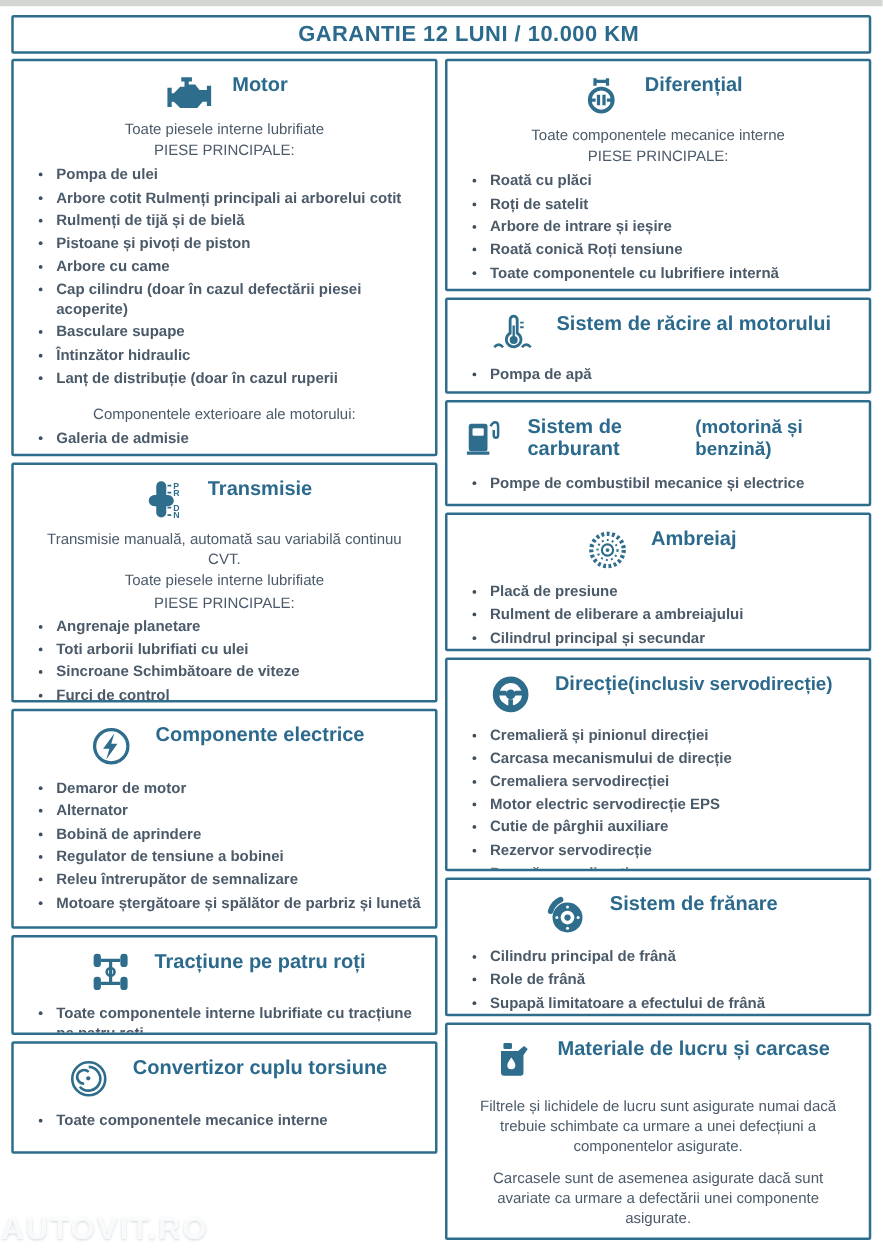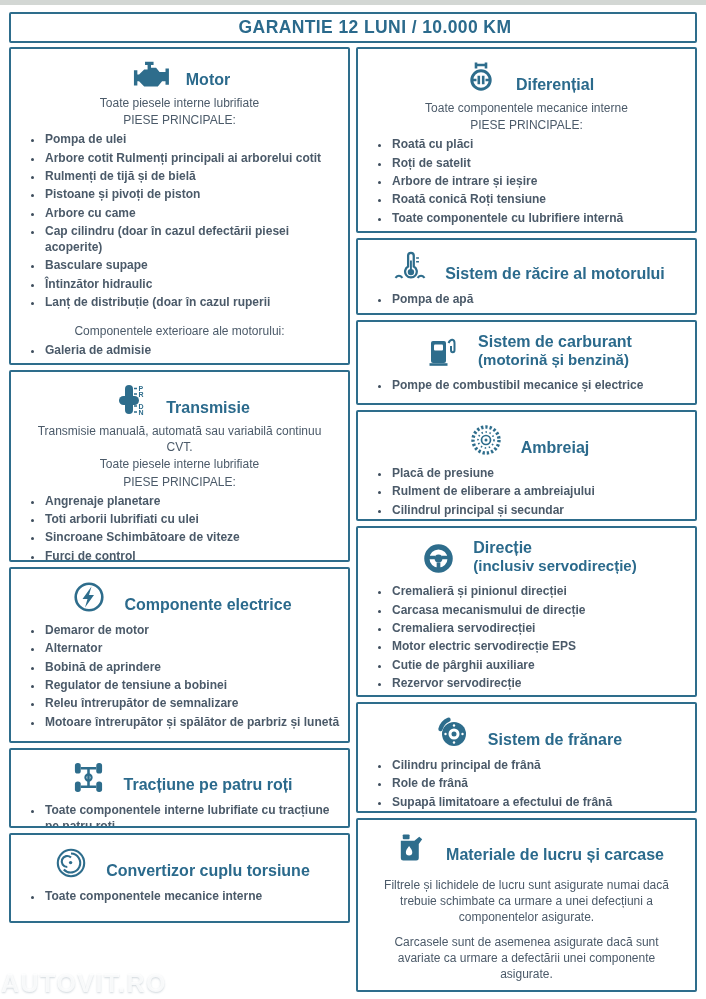--- a/index.html
+++ b/index.html
@@ -15,24 +15,24 @@
   }
   .main-title{
     font-size:17.5px;font-weight:700;color:#2b6a8c;letter-spacing:.4px;margin:0;
   }
   .cols{display:flex;gap:6px;align-items:flex-start;}
   .col{display:flex;flex-direction:column;gap:5px;flex:1;min-width:0;}
   .box{
     border:2.5px solid #2e6d8c;border-radius:2px;background:#fff;box-sizing:border-box;
     padding:2px 7px 4px 7px;overflow:hidden;
   }
-  .sec-head{display:flex;align-items:flex-end;justify-content:center;gap:13px;padding:9px 0 5px 0;}
+  .sec-head{display:flex;align-items:flex-start;justify-content:center;gap:13px;padding:9px 0 5px 0;}
   .sec-title{font-size:16px;font-weight:700;color:#2b6a8c;margin:0;line-height:1.15;}
   .sec-sub{font-size:15px;font-weight:700;color:#2b6a8c;line-height:1.2;display:block;}
-  .head-txt{display:flex;flex-direction:column;align-items:flex-start;}
+  .head-txt{display:flex;align-items:flex-start;}
   .icon{width:44px;display:flex;justify-content:center;align-items:center;flex:0 0 44px;}
   .center{text-align:center;font-size:12px;line-height:1.35;margin:1px 6px;}
   .mid{margin-top:12px;}
   .para{margin:8px 10px;}
   ul.bullets{margin:4px 0 2px 0;padding-left:26px;}
   ul.bullets li{font-size:12px;line-height:1.32;margin:2.5px 0;padding-left:1px;font-weight:bold;}
   ul.bullets li::marker{color:#3e4e5d;font-size:11px;}
   svg .st{stroke:#2e6d8c;fill:none;}
   .watermark{
     position:absolute;left:1px;bottom:1px;font-size:25px;font-weight:700;
@@ -121,21 +121,21 @@
             </svg>
           </span>
           <h2 class="sec-title">Componente electrice</h2>
         </div>
         <ul class="bullets">
             <li>Demaror de motor</li>
             <li>Alternator</li>
             <li>Bobină de aprindere</li>
             <li>Regulator de tensiune a bobinei</li>
             <li>Releu întrerupător de semnalizare</li>
-            <li>Motoare întrerupător și spălător de parbriz și lunetă</li>
+            <li>Motoare ștergătoare și spălător de parbriz și lunetă</li>
           </ul>
       </section>
 
       <section class="box" style="height:80px">
         <div class="sec-head">
           <span class="icon">
             <svg width="33" height="33" viewBox="0 0 34 34">
               <rect x="3" y="2" width="6" height="11" rx="2.8" fill="#2e6d8c"></rect>
               <rect x="25" y="2" width="6" height="11" rx="2.8" fill="#2e6d8c"></rect>
               <rect x="3" y="21" width="6" height="11" rx="2.8" fill="#2e6d8c"></rect>

